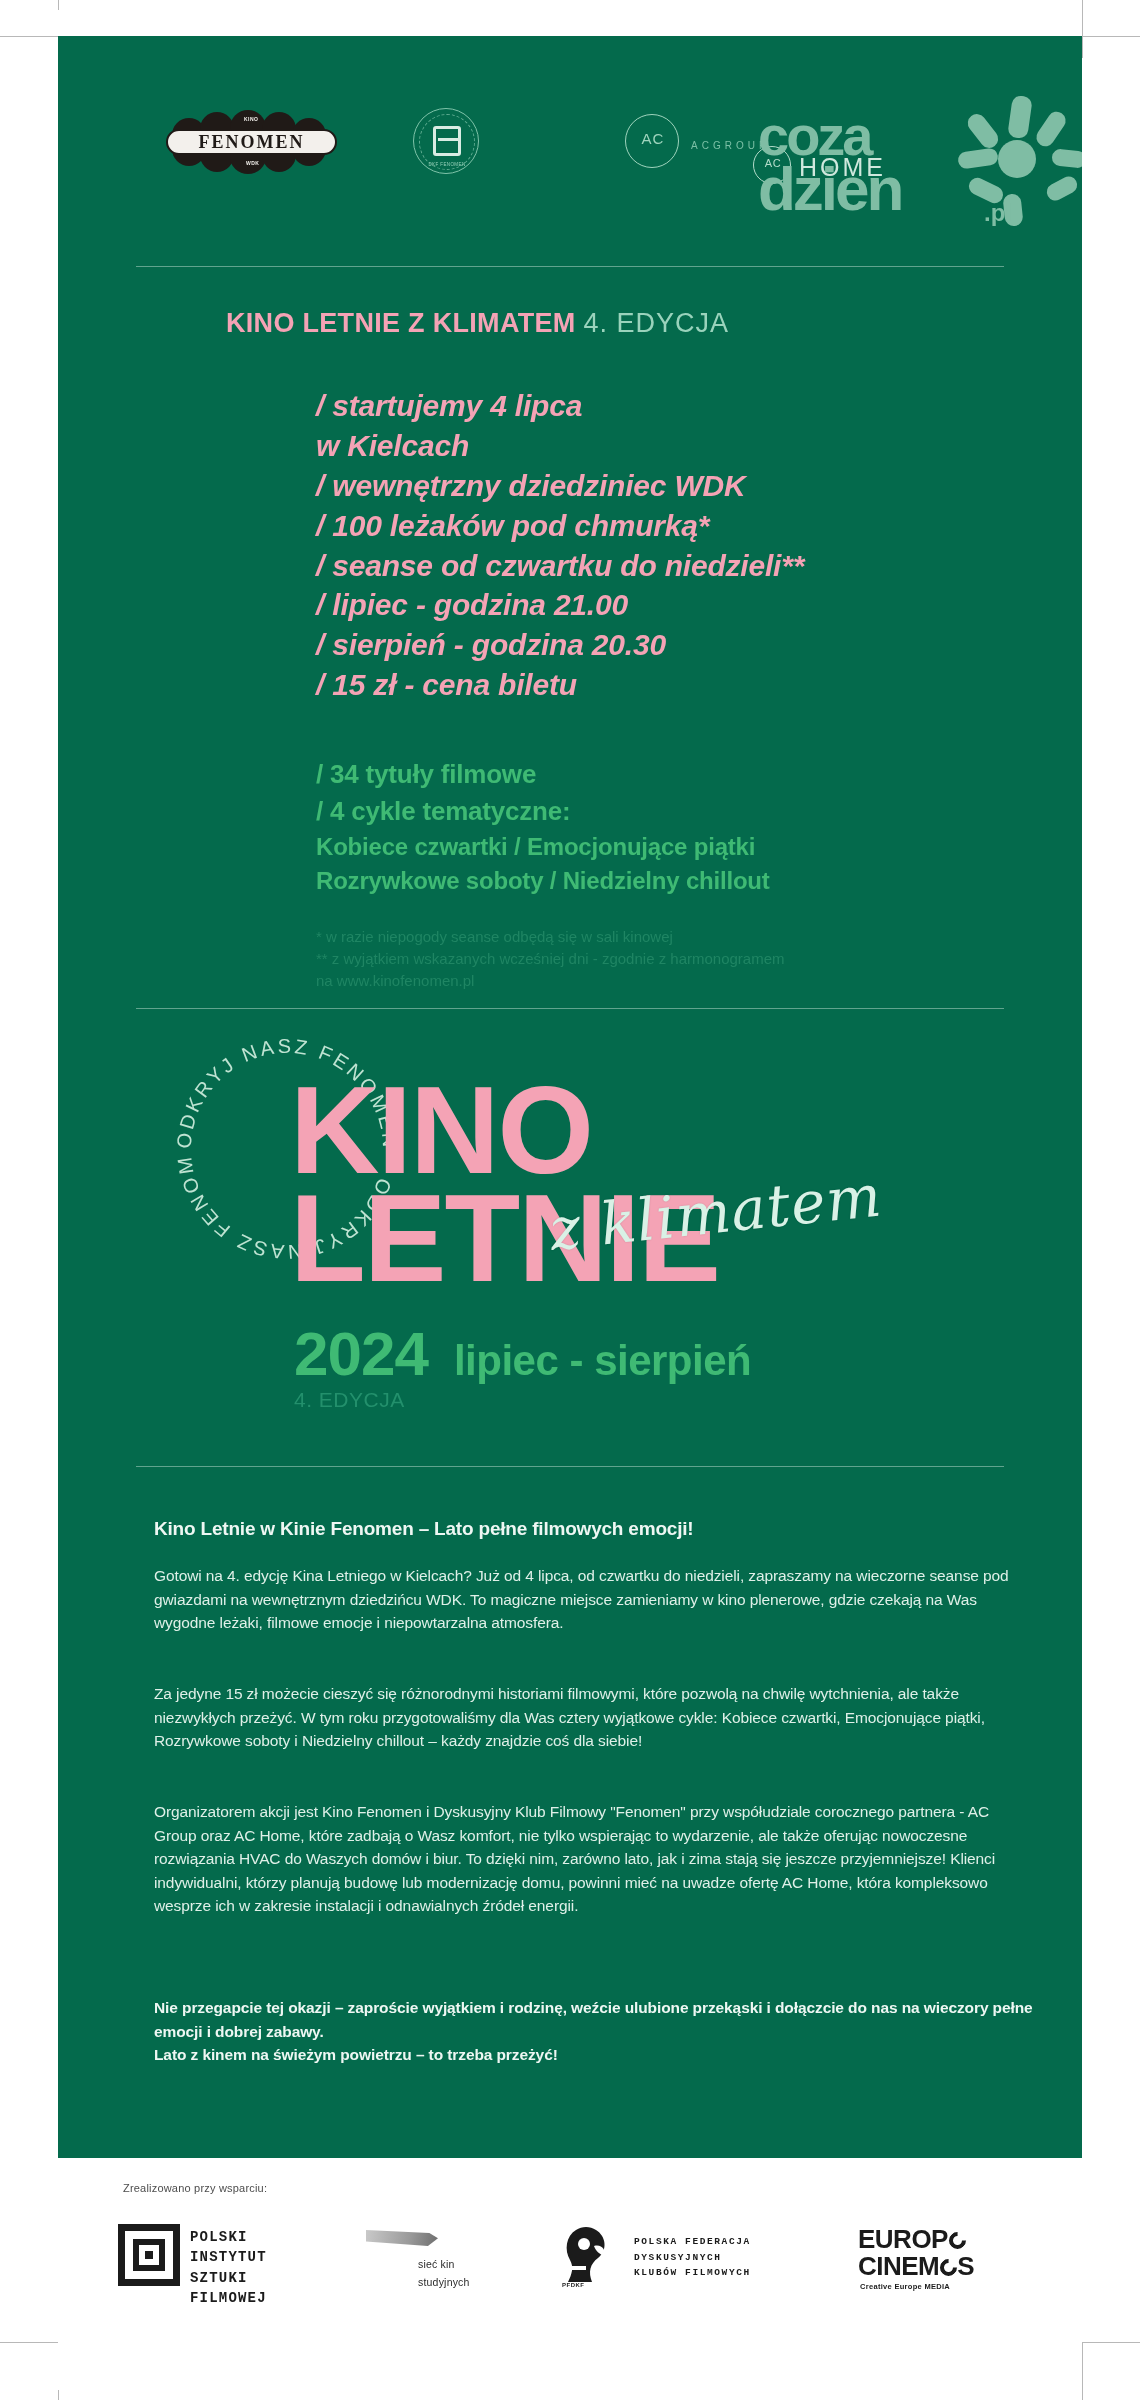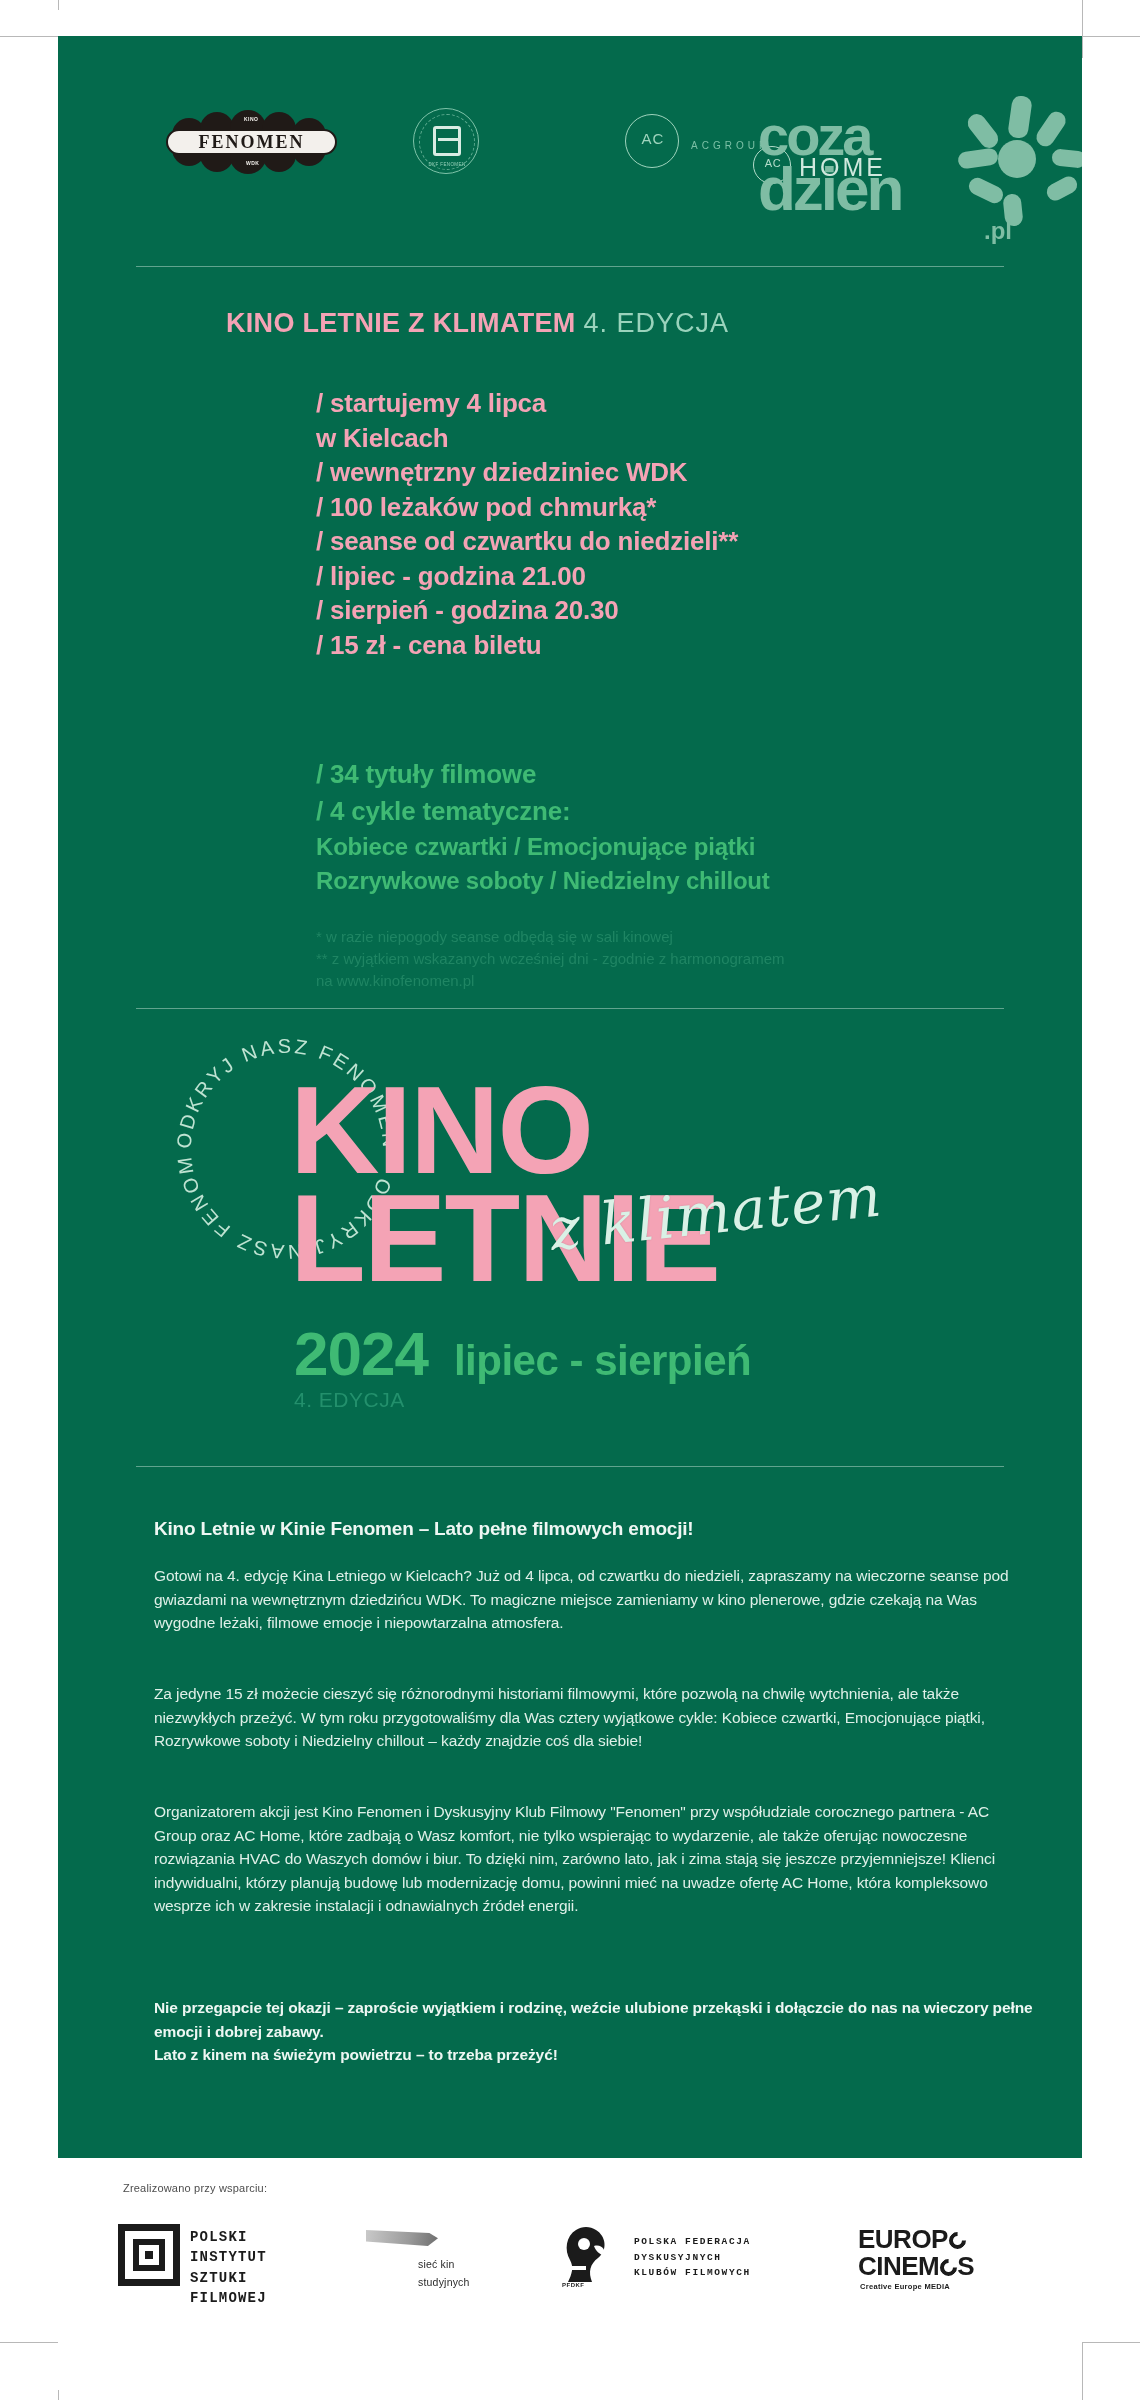--- a/index.html
+++ b/index.html
@@ -137,21 +137,21 @@
     position: absolute; left: 0; top: 12px;
     font-size: 56px; font-weight: 700; letter-spacing: -3px;
     color: #7fbda4; line-height: 1;
   }
   .coza-w2 {
     position: absolute; left: 0; top: 62px;
     font-size: 62px; font-weight: 700; letter-spacing: -3px;
     color: #7fbda4; line-height: 1;
   }
   .coza-pl {
-    position: absolute; left: 226px; top: 121px;
+    position: absolute; left: 226px; top: 103px;
     font-size: 24px; font-weight: 700; color: #7fbda4;
   }
   .sunburst { position: absolute; left: 196px; top: 0; width: 128px; height: 128px; }
   .ray { position: absolute; background: #7fbda4; border-radius: 9px; }
 
   
   .rule {
     position: absolute; left: 78px; width: 868px; height: 1px;
     background: rgba(210,235,224,.45);
   }
@@ -159,22 +159,22 @@
   
   .kv-title {
     position: absolute; left: 168px; top: 272px;
     font-size: 27px; font-weight: 800; letter-spacing: .3px;
   }
   .kv-title .pink { color: #f4a3b5; }
   .kv-title .lgreen { color: #9ad3bc; font-weight: 400; letter-spacing: 1px; }
 
   .bullets {
     position: absolute; left: 258px; top: 350px;
-    color: #f4a3b5; font-size: 26px; font-weight: 800;
-    line-height: 1.33; letter-spacing: -.2px;
+    color: #f4a3b5; font-size: 30px; font-weight: 800;
+    line-height: 1.33; letter-spacing: -.2px; font-style: italic;
   }
   .bullets div { white-space: nowrap; }
 
   .cycles {
     position: absolute; left: 258px; top: 720px;
     color: #3fba74; font-size: 26px; font-weight: 800;
     line-height: 1.42; letter-spacing: -.2px;
   }
   .cycles .sm { font-size: 24px; }
 

